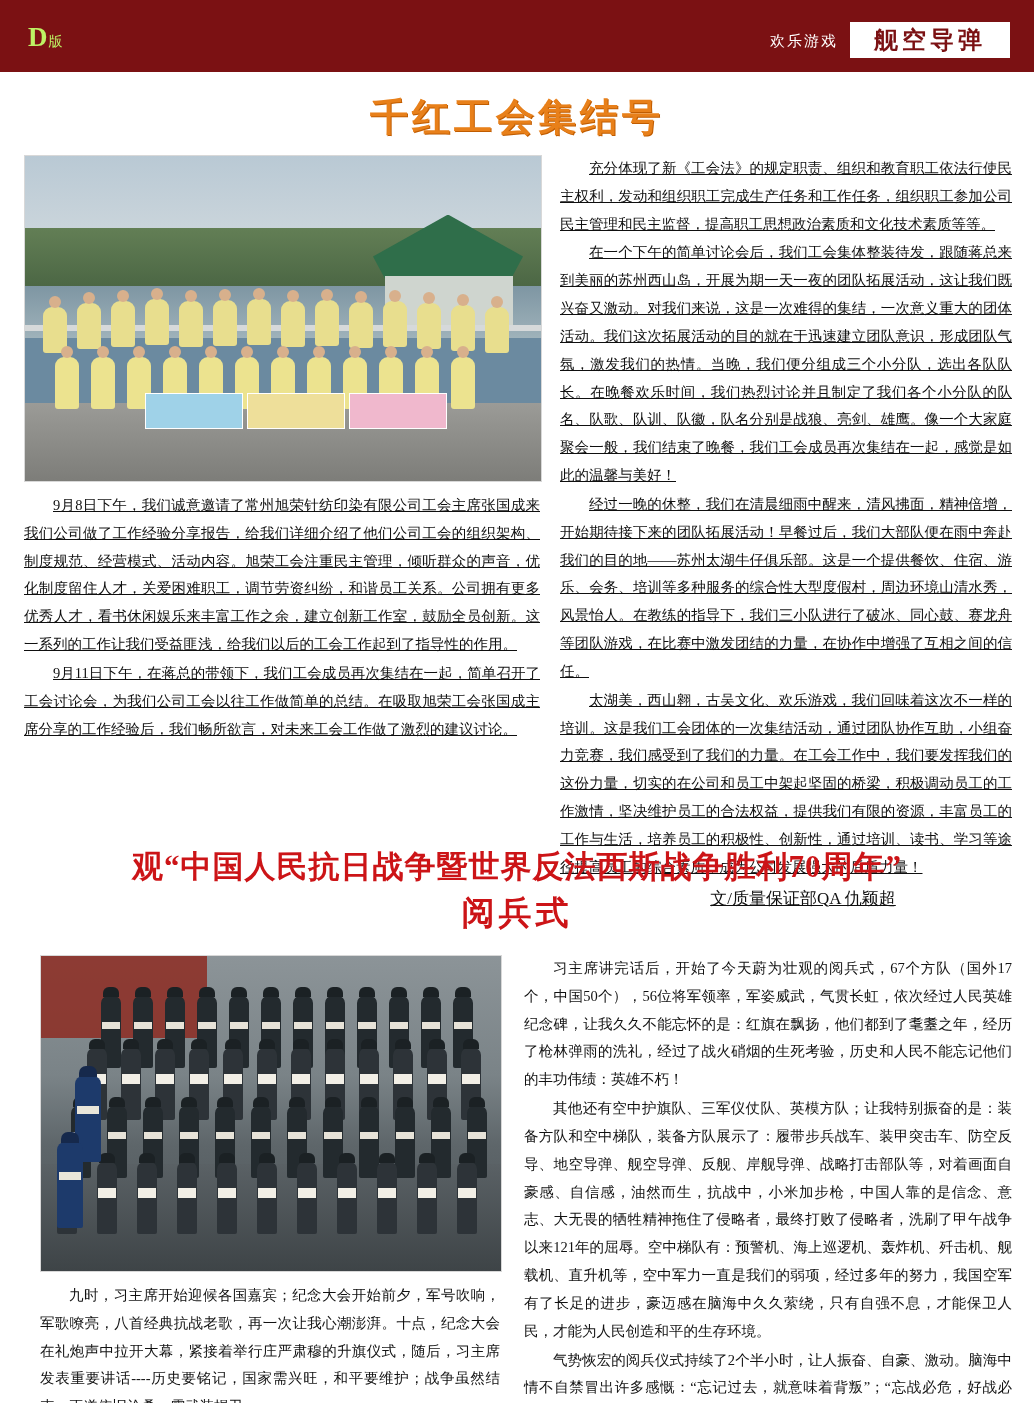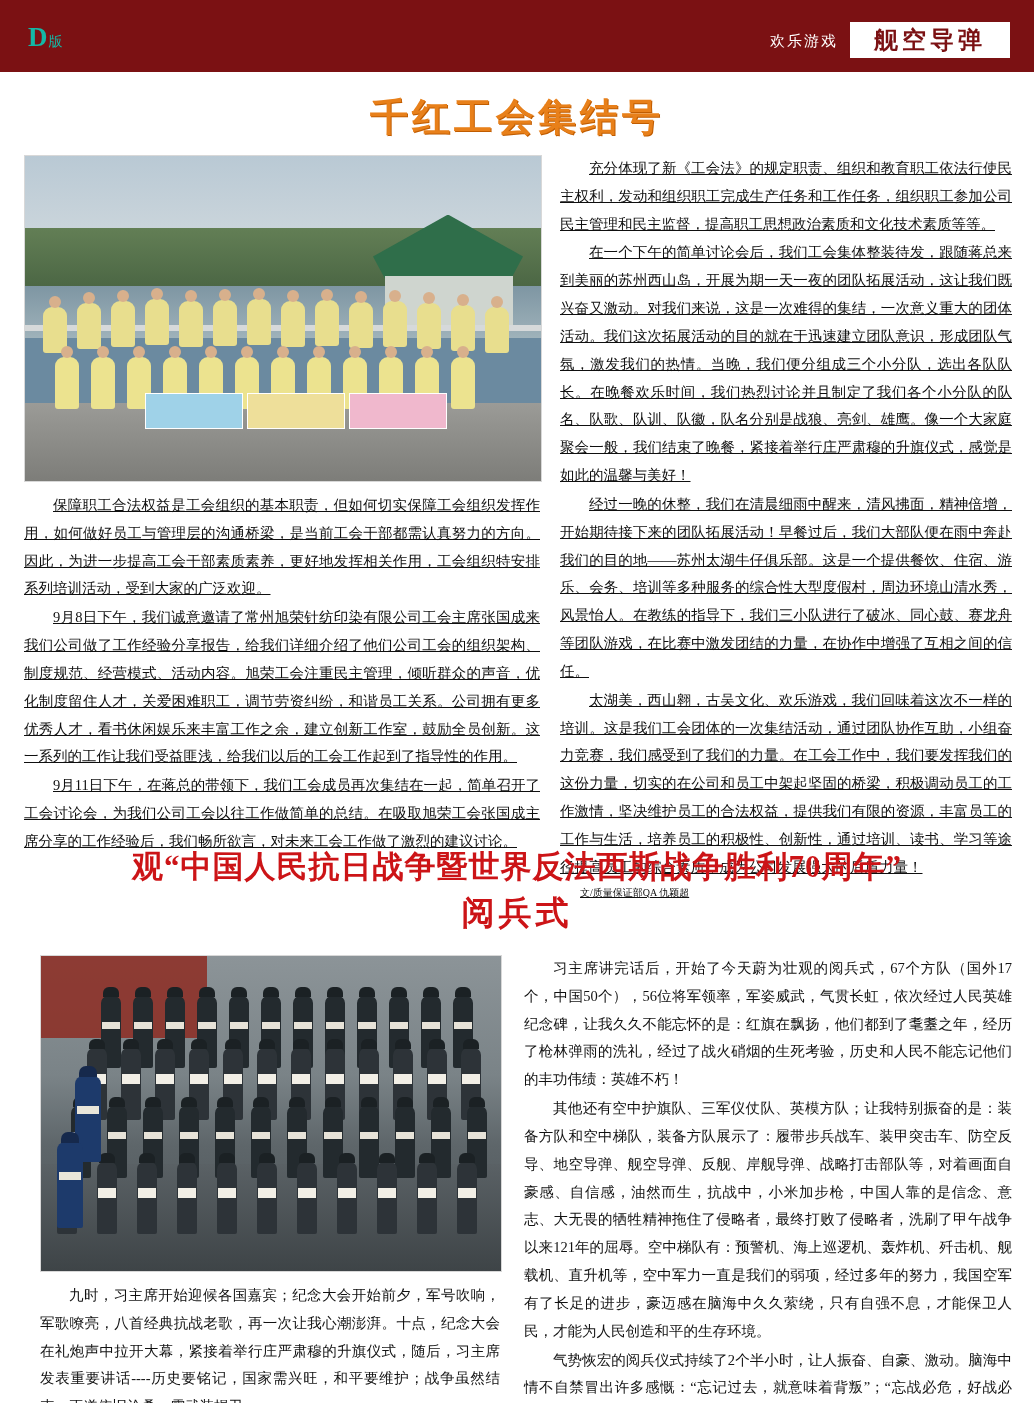--- a/index.html
+++ b/index.html
@@ -26,21 +26,21 @@
   }
   .masthead-inner {
     position: absolute;
     left: 0; top: 0;
     width: 1034px; height: 72px;
   }
   .page-badge {
     position: absolute;
     left: 28px;
     top: 22px;
-    color: #14b8a6;
+    color: #bef264;
     font-size: 27px;
     font-weight: bold;
     letter-spacing: 1px;
     font-family: "Liberation Serif", serif;
   }
   .page-badge .sub {
     font-size: 14px;
     font-weight: normal;
     vertical-align: baseline;
   }
@@ -171,23 +171,23 @@
     text-align: justify;
     color: #0f0f0f;
   }
   .col-left p, .col-right p {
     margin: 0 0 1px 0;
     text-indent: 2em;
     text-decoration: underline;
   }
   .byline {
     margin-top: 10px;
-    text-align: left;
+    text-align: center;
     text-indent: 0;
-    font-size: 10px;
+    font-size: 17px;
   }
 
   
   .article2-title {
     position: absolute;
     left: 0;
     top: 845px;
     width: 1034px;
     text-align: center;
     font-size: 31px;
@@ -347,28 +347,27 @@
       <i class="r2" style="left:354px; top:58px;"></i>
     <i class="r2" style="left:390px; top:58px;"></i>
       <i class="r2" style="left:426px; top:58px;"></i>
   </div>
   <div class="ph1-banner" style="left:120px; width:96px; background:#9fd2e8;"></div>
   <div class="ph1-banner" style="left:222px; width:96px; background:#eedf9a;"></div>
   <div class="ph1-banner" style="left:324px; width:96px; background:#f0b8cd;"></div>
 </div>
 
 <div class="col-left">
-  <p>保障职工合法权益是工会组织的基本职责，但如何切实保障工会组织发挥作用，如何做好员工与管理层的沟通桥梁，是当前工会干部都需认真努力的方向。因此，为进一步提高工会干部素质素养，更好地发挥相关作用，工会组织特安排系列培训活动，受到大家的广泛欢迎。</p>
   <p>9月8日下午，我们诚意邀请了常州旭荣针纺印染有限公司工会主席张国成来我们公司做了工作经验分享报告，给我们详细介绍了他们公司工会的组织架构、制度规范、经营模式、活动内容。旭荣工会注重民主管理，倾听群众的声音，优化制度留住人才，关爱困难职工，调节劳资纠纷，和谐员工关系。公司拥有更多优秀人才，看书休闲娱乐来丰富工作之余，建立创新工作室，鼓励全员创新。这一系列的工作让我们受益匪浅，给我们以后的工会工作起到了指导性的作用。</p>
   <p>9月11日下午，在蒋总的带领下，我们工会成员再次集结在一起，简单召开了工会讨论会，为我们公司工会以往工作做简单的总结。在吸取旭荣工会张国成主席分享的工作经验后，我们畅所欲言，对未来工会工作做了激烈的建议讨论。</p>
 </div>
 
 <div class="col-right">
   <p>充分体现了新《工会法》的规定职责、组织和教育职工依法行使民主权利，发动和组织职工完成生产任务和工作任务，组织职工参加公司民主管理和民主监督，提高职工思想政治素质和文化技术素质等等。</p>
-  <p>在一个下午的简单讨论会后，我们工会集体整装待发，跟随蒋总来到美丽的苏州西山岛，开展为期一天一夜的团队拓展活动，这让我们既兴奋又激动。对我们来说，这是一次难得的集结，一次意义重大的团体活动。我们这次拓展活动的目的就在于迅速建立团队意识，形成团队气氛，激发我们的热情。当晚，我们便分组成三个小分队，选出各队队长。在晚餐欢乐时间，我们热烈讨论并且制定了我们各个小分队的队名、队歌、队训、队徽，队名分别是战狼、亮剑、雄鹰。像一个大家庭聚会一般，我们结束了晚餐，紧接着举行庄严肃穆的升旗仪式，感觉是如此的温馨与美好！</p>
+  <p>在一个下午的简单讨论会后，我们工会集体整装待发，跟随蒋总来到美丽的苏州西山岛，开展为期一天一夜的团队拓展活动，这让我们既兴奋又激动。对我们来说，这是一次难得的集结，一次意义重大的团体活动。我们这次拓展活动的目的就在于迅速建立团队意识，形成团队气氛，激发我们的热情。当晚，我们便分组成三个小分队，选出各队队长。在晚餐欢乐时间，我们热烈讨论并且制定了我们各个小分队的队名、队歌、队训、队徽，队名分别是战狼、亮剑、雄鹰。像一个大家庭聚会一般，我们结束了晚餐，我们工会成员再次集结在一起，感觉是如此的温馨与美好！</p>
   <p>经过一晚的休整，我们在清晨细雨中醒来，清风拂面，精神倍增，开始期待接下来的团队拓展活动！早餐过后，我们大部队便在雨中奔赴我们的目的地——苏州太湖牛仔俱乐部。这是一个提供餐饮、住宿、游乐、会务、培训等多种服务的综合性大型度假村，周边环境山清水秀，风景怡人。在教练的指导下，我们三小队进行了破冰、同心鼓、赛龙舟等团队游戏，在比赛中激发团结的力量，在协作中增强了互相之间的信任。</p>
   <p>太湖美，西山翱，古吴文化、欢乐游戏，我们回味着这次不一样的培训。这是我们工会团体的一次集结活动，通过团队协作互助，小组奋力竞赛，我们感受到了我们的力量。在工会工作中，我们要发挥我们的这份力量，切实的在公司和员工中架起坚固的桥梁，积极调动员工的工作激情，坚决维护员工的合法权益，提供我们有限的资源，丰富员工的工作与生活，培养员工的积极性、创新性，通过培训、读书、学习等途径提高员工的综合素质，成为公司发展强大的后盾力量！</p>
   <p class="byline">文/质量保证部QA 仇颖超</p>
 </div>
 
 <div class="article2-title">
   <span>观“中国人民抗日战争暨世界反法西斯战争胜利70周年”</span>
   <span class="line2">阅兵式</span>
 </div>
 

